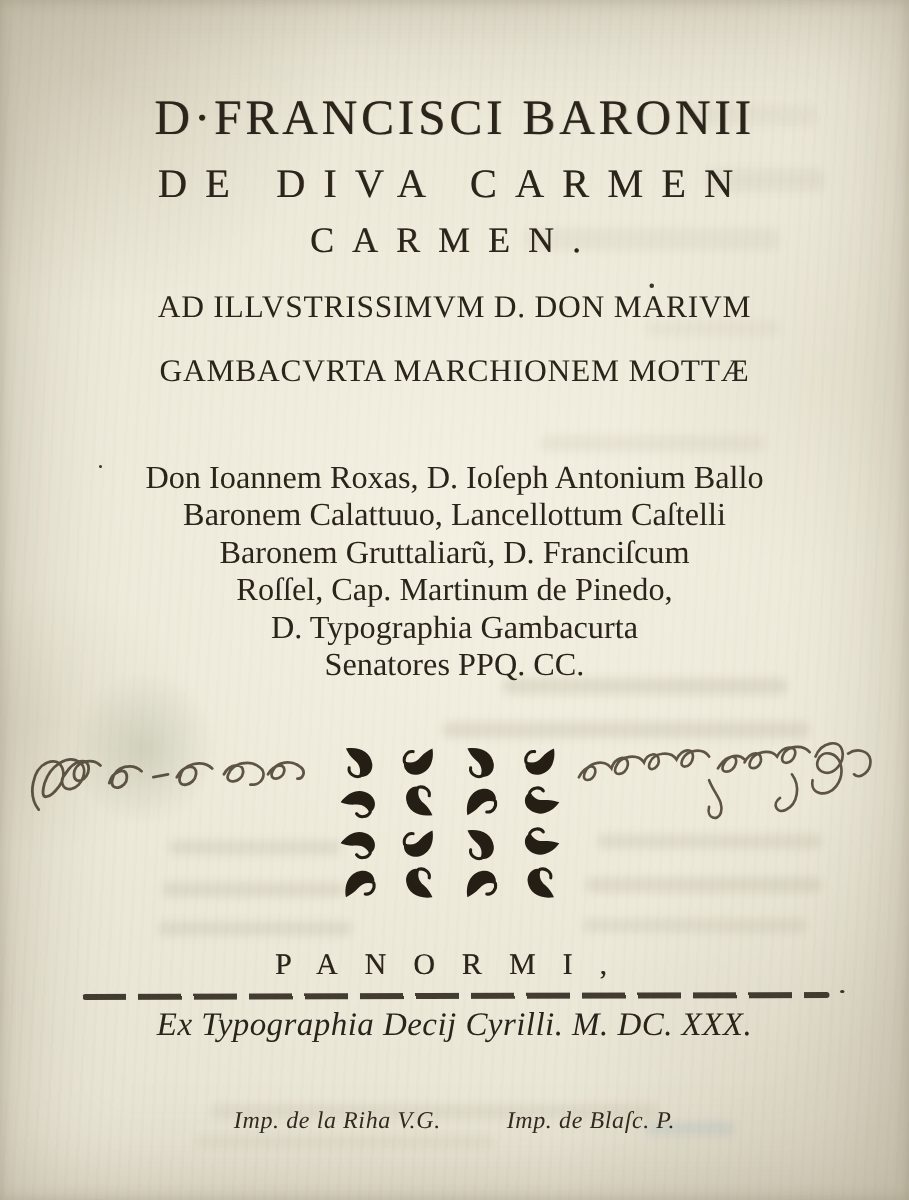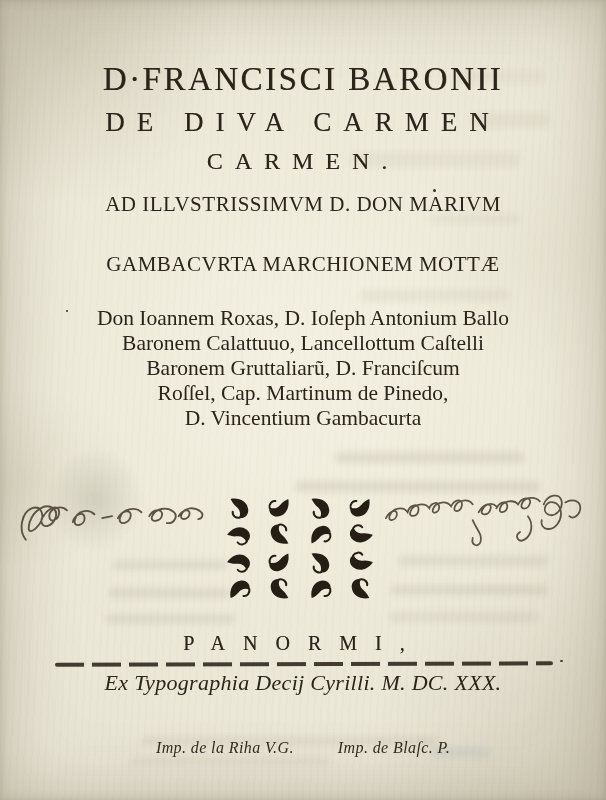--- a/index.html
+++ b/index.html
@@ -21,21 +21,21 @@
   }
   .page::after{
     content:"";position:absolute;inset:0;pointer-events:none;z-index:2;
     box-shadow: inset 0 0 70px rgba(115,105,80,0.38), inset 0 0 10px rgba(115,105,80,0.28);
   }
   .line{position:absolute;left:0;right:0;text-align:center;white-space:nowrap;z-index:5;}
   .t1{top:61px;  font-size:33px; letter-spacing:2.5px; text-shadow:0.4px 0.4px 0.5px rgba(43,36,26,0.55);}
   .t2{top:107px; font-size:27px; letter-spacing:12px;  text-shadow:0.3px 0.3px 0.4px rgba(43,36,26,0.5);}
   .t3{top:148px; font-size:24px; letter-spacing:12px;  text-shadow:0.3px 0.3px 0.4px rgba(43,36,26,0.5);}
   .d1{top:192px; font-size:21px; letter-spacing:0.5px;}
-  .d2{top:252px; font-size:21px; letter-spacing:0.5px;}
+  .d2{top:235px; font-size:21px; letter-spacing:0.5px;}
   .d3{top:276px; font-size:21px; letter-spacing:7px;}
   .senators{position:absolute;left:0;right:0;top:306px;text-align:center;z-index:5;
     font-size:21.5px;line-height:25px;}
   .senators .sline{white-space:nowrap;}
   .place{top:632px; font-size:20px; letter-spacing:18px; text-shadow:0.3px 0.3px 0.4px rgba(43,36,26,0.5);}
   .imprint{top:670px; font-size:22px; letter-spacing:0.3px;font-style:italic;}
   .license{position:absolute;left:0;right:0;top:699px;z-index:5;
     display:flex;justify-content:center;gap:44px;
     font-size:16px;font-style:italic;letter-spacing:0.4px;color:#322a1f;margin-top:40px;}
   .rule{position:absolute;left:55px;width:498px;top:662px;height:3.6px;z-index:5;
@@ -83,21 +83,22 @@
   <div class="line t3">CARMEN.</div>
 
   <div class="line d1">AD ILLVSTRISSIMVM D. DON MARIVM</div>
   <div class="line d2">GAMBACVRTA MARCHIONEM MOTTÆ</div>
 
   <div class="senators">
     <div class="sline">Don Ioannem Roxas, D. Ioſeph Antonium Ballo</div>
     <div class="sline">Baronem Calattuuo, Lancellottum Caſtelli</div>
     <div class="sline">Baronem Gruttaliarũ, D. Franciſcum</div>
     <div class="sline">Roſſel, Cap. Martinum de Pinedo,</div>
-    <div class="sline">D. Vincentium Gambacurta</div>
+    <div class="sline">D. Typographia Gambacurta</div>
+    <div class="sline">Senatores PPQ. CC.</div>
   </div>
 
   <svg class="ornament" width="162" height="110" viewBox="0 0 160 108" aria-hidden="true">
     <defs>
       <g id="leaf">
         <path d="M13 1 C20 6 23 14 18 20.5 C14.5 25 8 24.5 6 20 C10 18.5 12 15 11.5 10.5 C11.2 7 12 3.8 13 1 Z" fill="#241e14"></path>
         <path d="M6.5 20.5 C3 18.5 2.5 13.5 5.5 11.5" stroke="#241e14" stroke-width="2" fill="none" stroke-linecap="round"></path>
       </g>
     </defs>
     <use href="#leaf" transform="translate(4,2) rotate(315 13 13)"></use>

